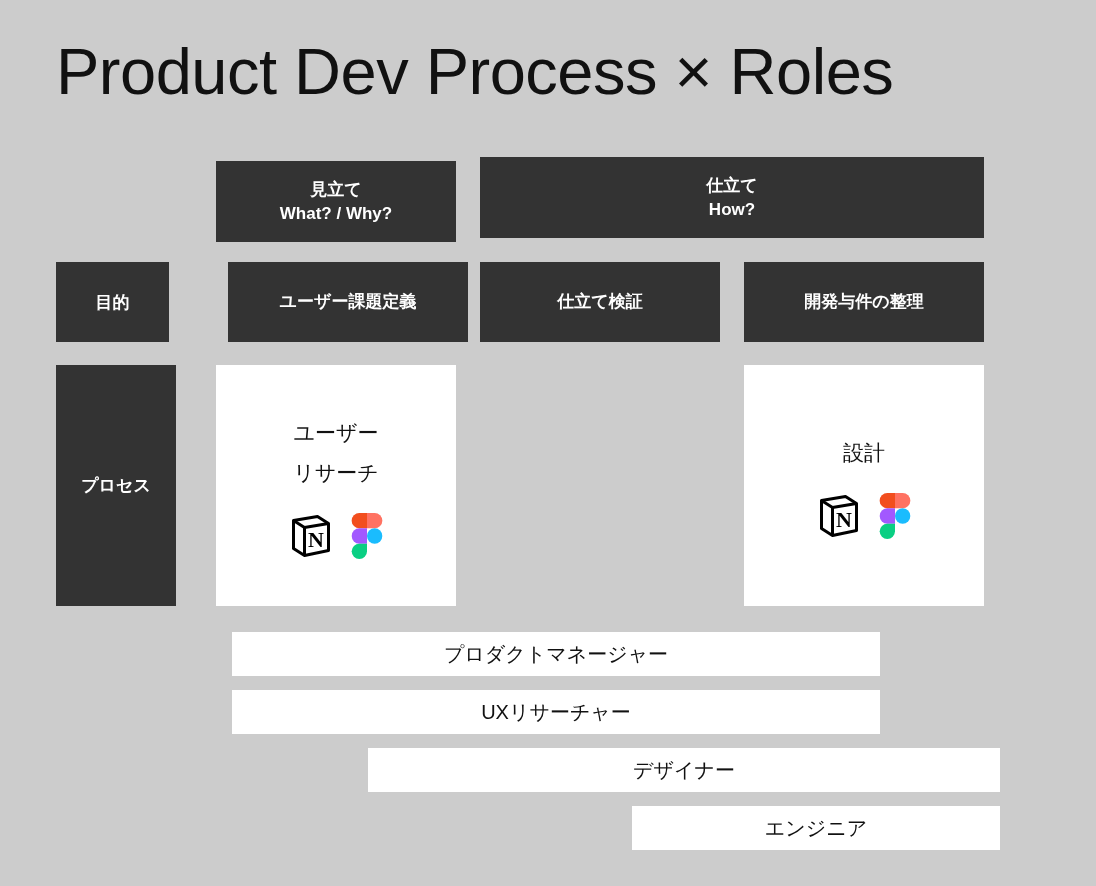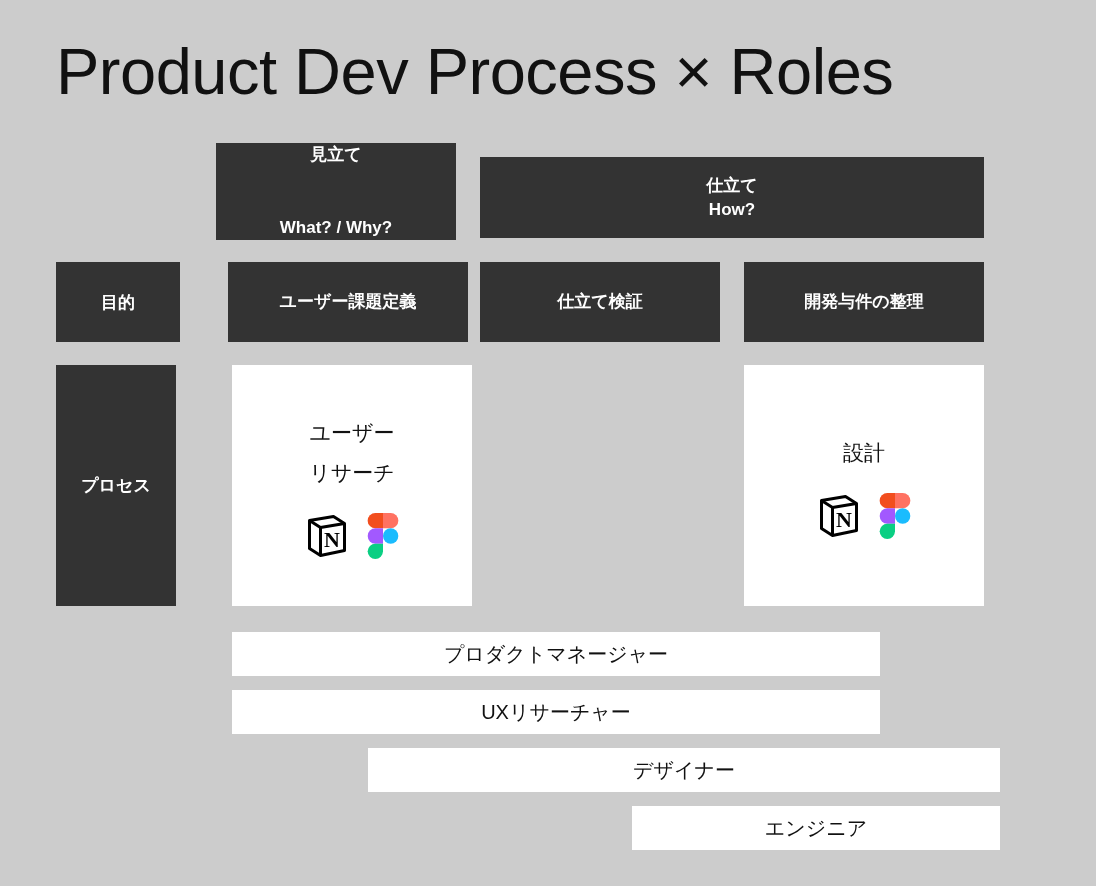--- a/index.html
+++ b/index.html
@@ -66,43 +66,43 @@
     text-align: center;
   }
   .row-label.label-upper {
     align-items: flex-start;
   }
   .row-label.label-upper > span {
     margin-top: 96px;
   }
 
   
-  #hdr-mitate { left: 216px;  top: 143px; width: 240px; height: 97px; justify-content: space-between; }
+  #hdr-mitate { left: 216px;  top: 161px; width: 240px; height: 81px; }
   #hdr-shitate { left: 480px; top: 157px; width: 504px; height: 81px; }
 
   
-  #lbl-mokuteki { left: 56px;  top: 262px; width: 124px; height: 80px; justify-content: center; }
+  #lbl-mokuteki { left: 56px;  top: 262px; width: 113px; height: 80px; justify-content: center; }
   #pur-1 { left: 228px; top: 262px; width: 240px; height: 80px; }
   #pur-2 { left: 480px; top: 262px; width: 240px; height: 80px; }
   #pur-3 { left: 744px; top: 262px; width: 240px; height: 80px; }
 
   
   #lbl-process { left: 56px; top: 365px; width: 120px; height: 241px; }
 
   .process-card {
     position: absolute;
     background: #ffffff;
     top: 365px;
     height: 241px;
     display: flex;
     flex-direction: column;
     align-items: center;
     justify-content: center;
   }
-  #proc-1 { left: 232px; width: 240px; }
+  #proc-1 { left: 216px; width: 240px; }
   #proc-2 { left: 480px; width: 240px; }
   #proc-3 { left: 744px; width: 240px; }
 
   .process-title {
     font-size: 21px;
     line-height: 40px;
     color: #111111;
     text-align: center;
     font-weight: 400;
     max-width: 200px;

